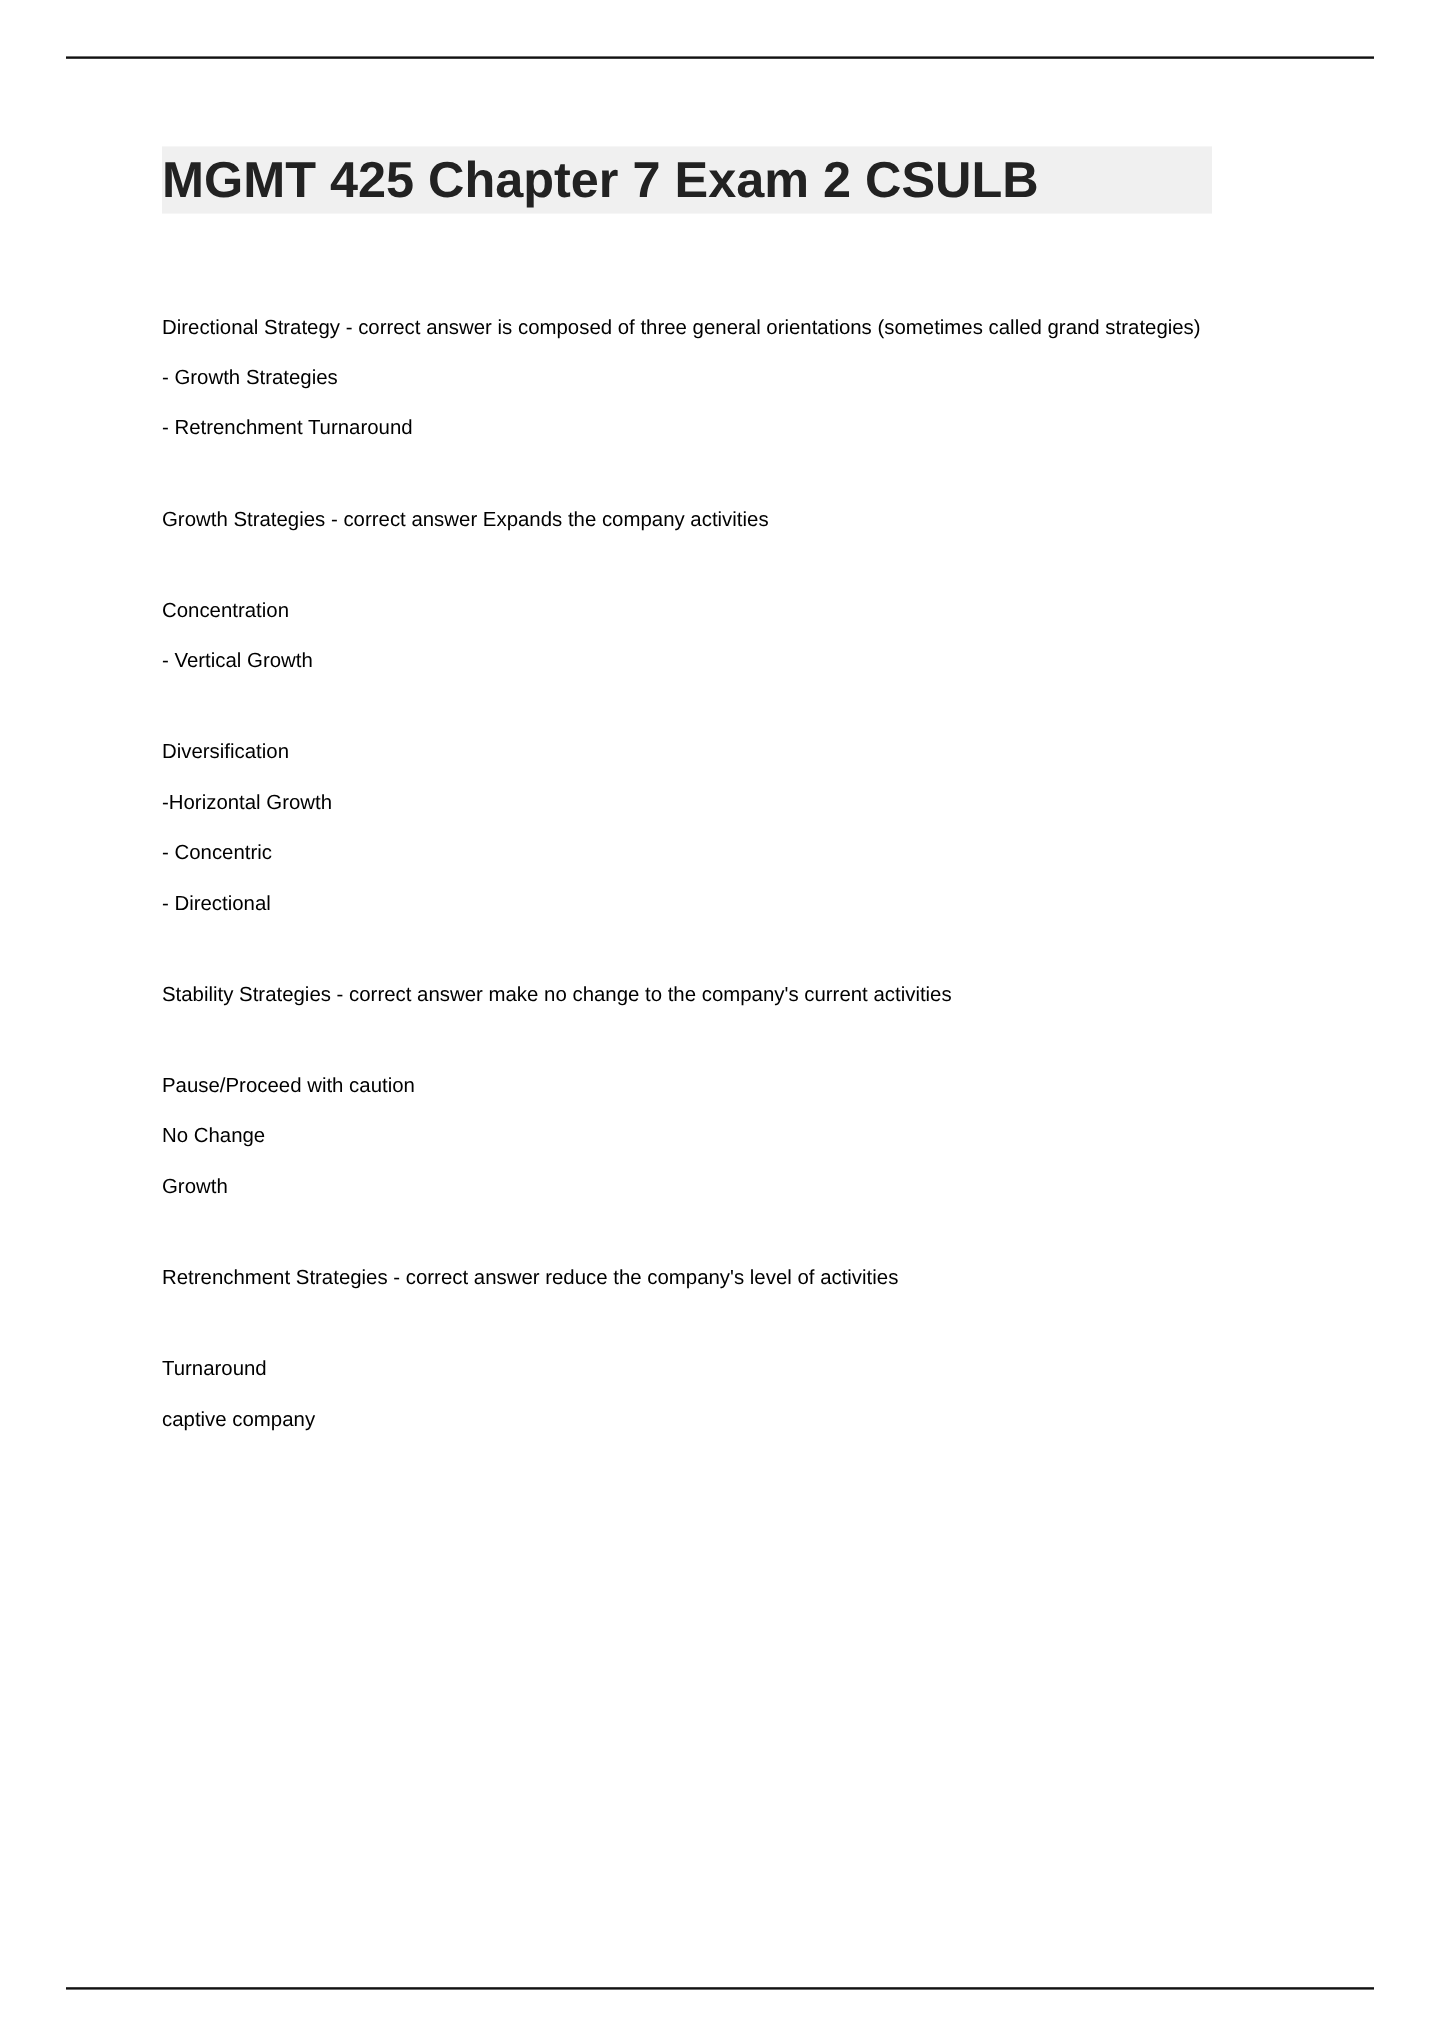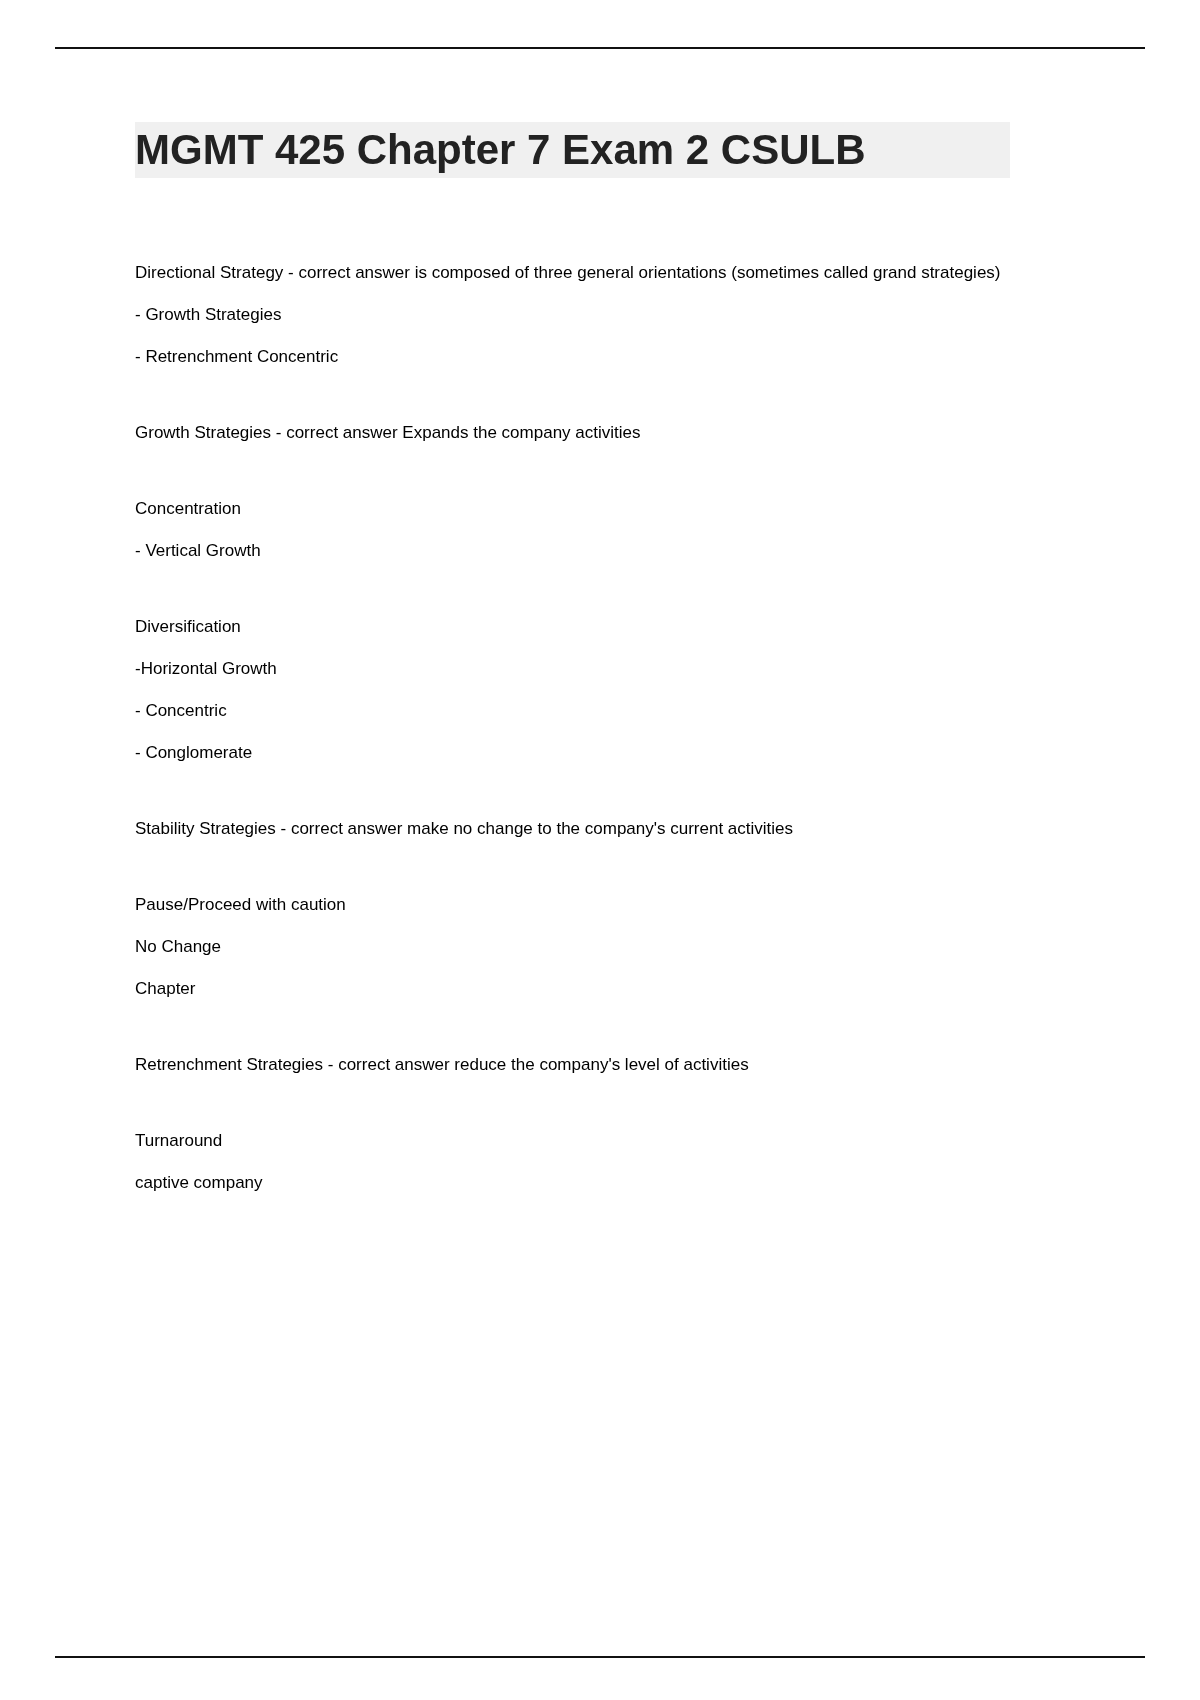--- a/index.html
+++ b/index.html
@@ -56,37 +56,37 @@
 <body>
 
 <div class="page">
   <div class="rule top"></div>
 
   <div class="content">
     <h1 class="title">MGMT 425 Chapter 7 Exam 2 CSULB</h1>
 
     <p class="para">Directional Strategy - correct answer is composed of three general orientations (sometimes called grand strategies)</p>
     <p class="para">- Growth Strategies</p>
-    <p class="para">- Retrenchment Concentric</p>
+    <p class="para">- Retrenchment Turnaround</p>
 
     <p class="para gap">Growth Strategies - correct answer Expands the company activities</p>
 
     <p class="para gap">Concentration</p>
     <p class="para">- Vertical Growth</p>
     <p class="para gap">Diversification</p>
 
     <p class="para">-Horizontal Growth</p>
     <p class="para">- Concentric</p>
-    <p class="para">- Conglomerate</p>
+    <p class="para">- Directional</p>
 
     <p class="para gap">Stability Strategies - correct answer make no change to the company's current activities</p>
 
     <p class="para gap">Pause/Proceed with caution</p>
     <p class="para">No Change</p>
-    <p class="para">Chapter</p>
+    <p class="para">Growth</p>
 
     <p class="para gap">Retrenchment Strategies - correct answer reduce the company's level of activities</p>
 
     <p class="para gap">Turnaround</p>
     <p class="para">captive company</p>
   </div>
 
   <div class="rule bottom"></div>
 </div>
 

